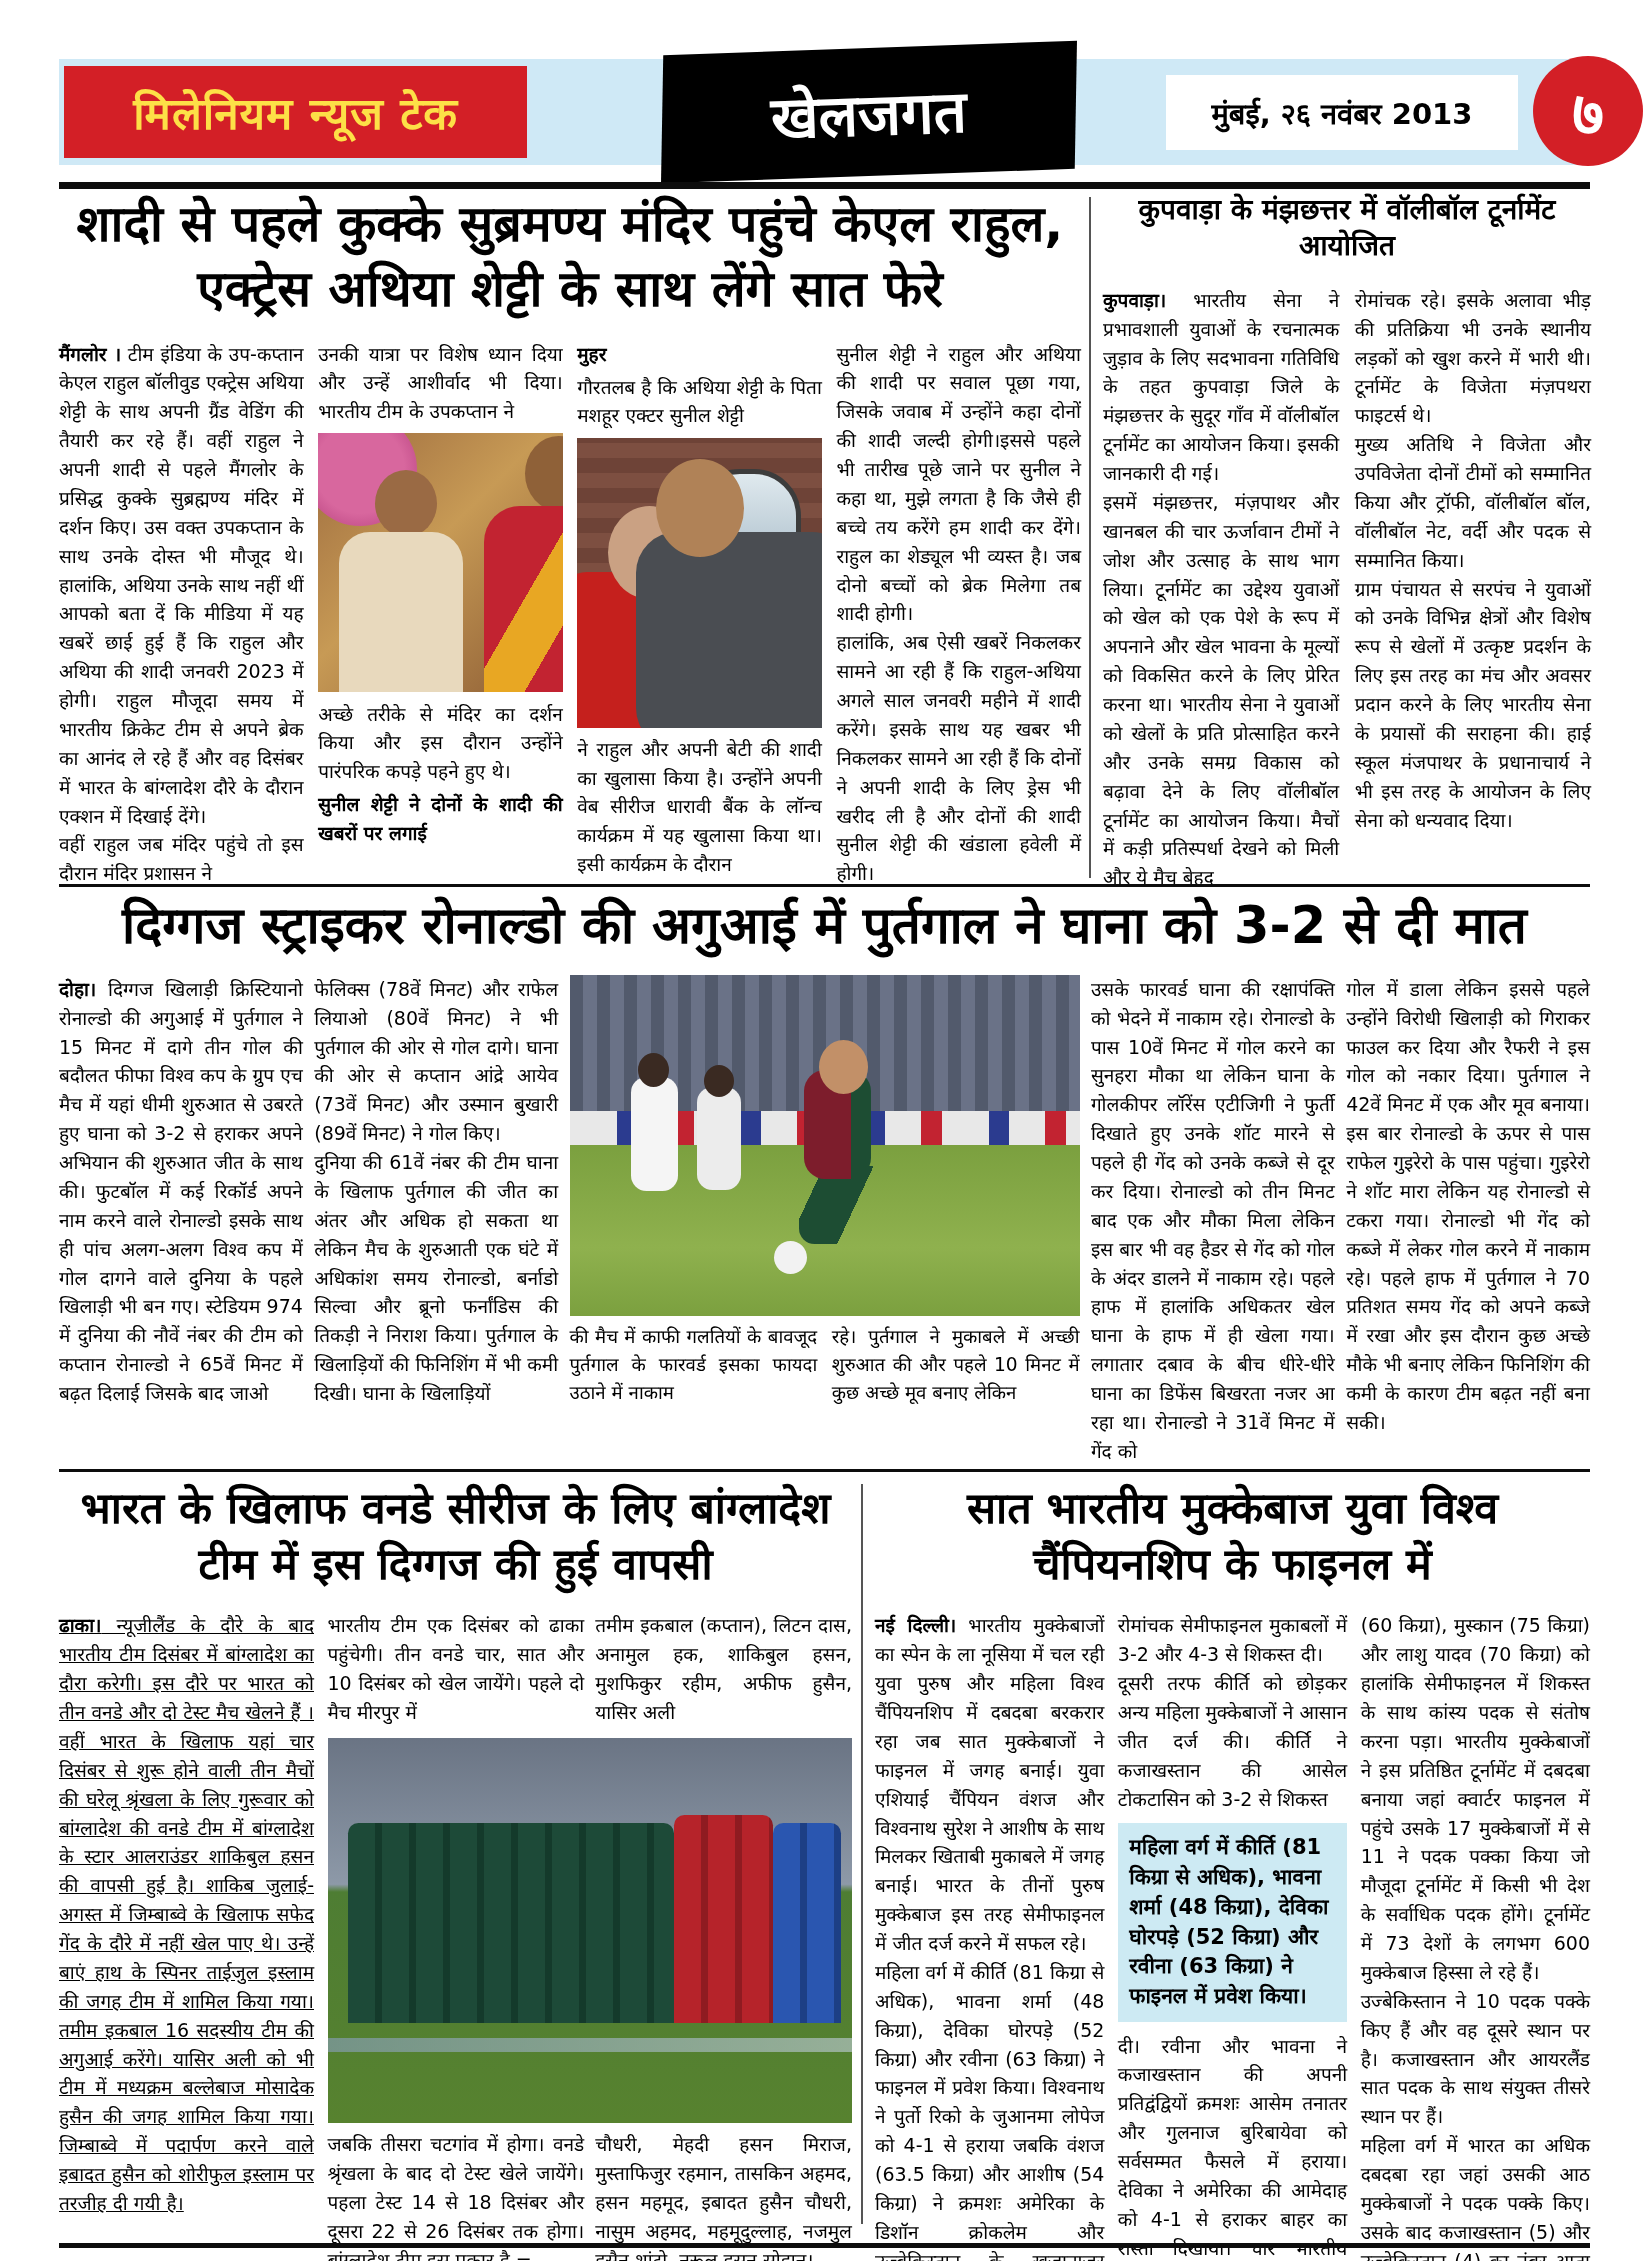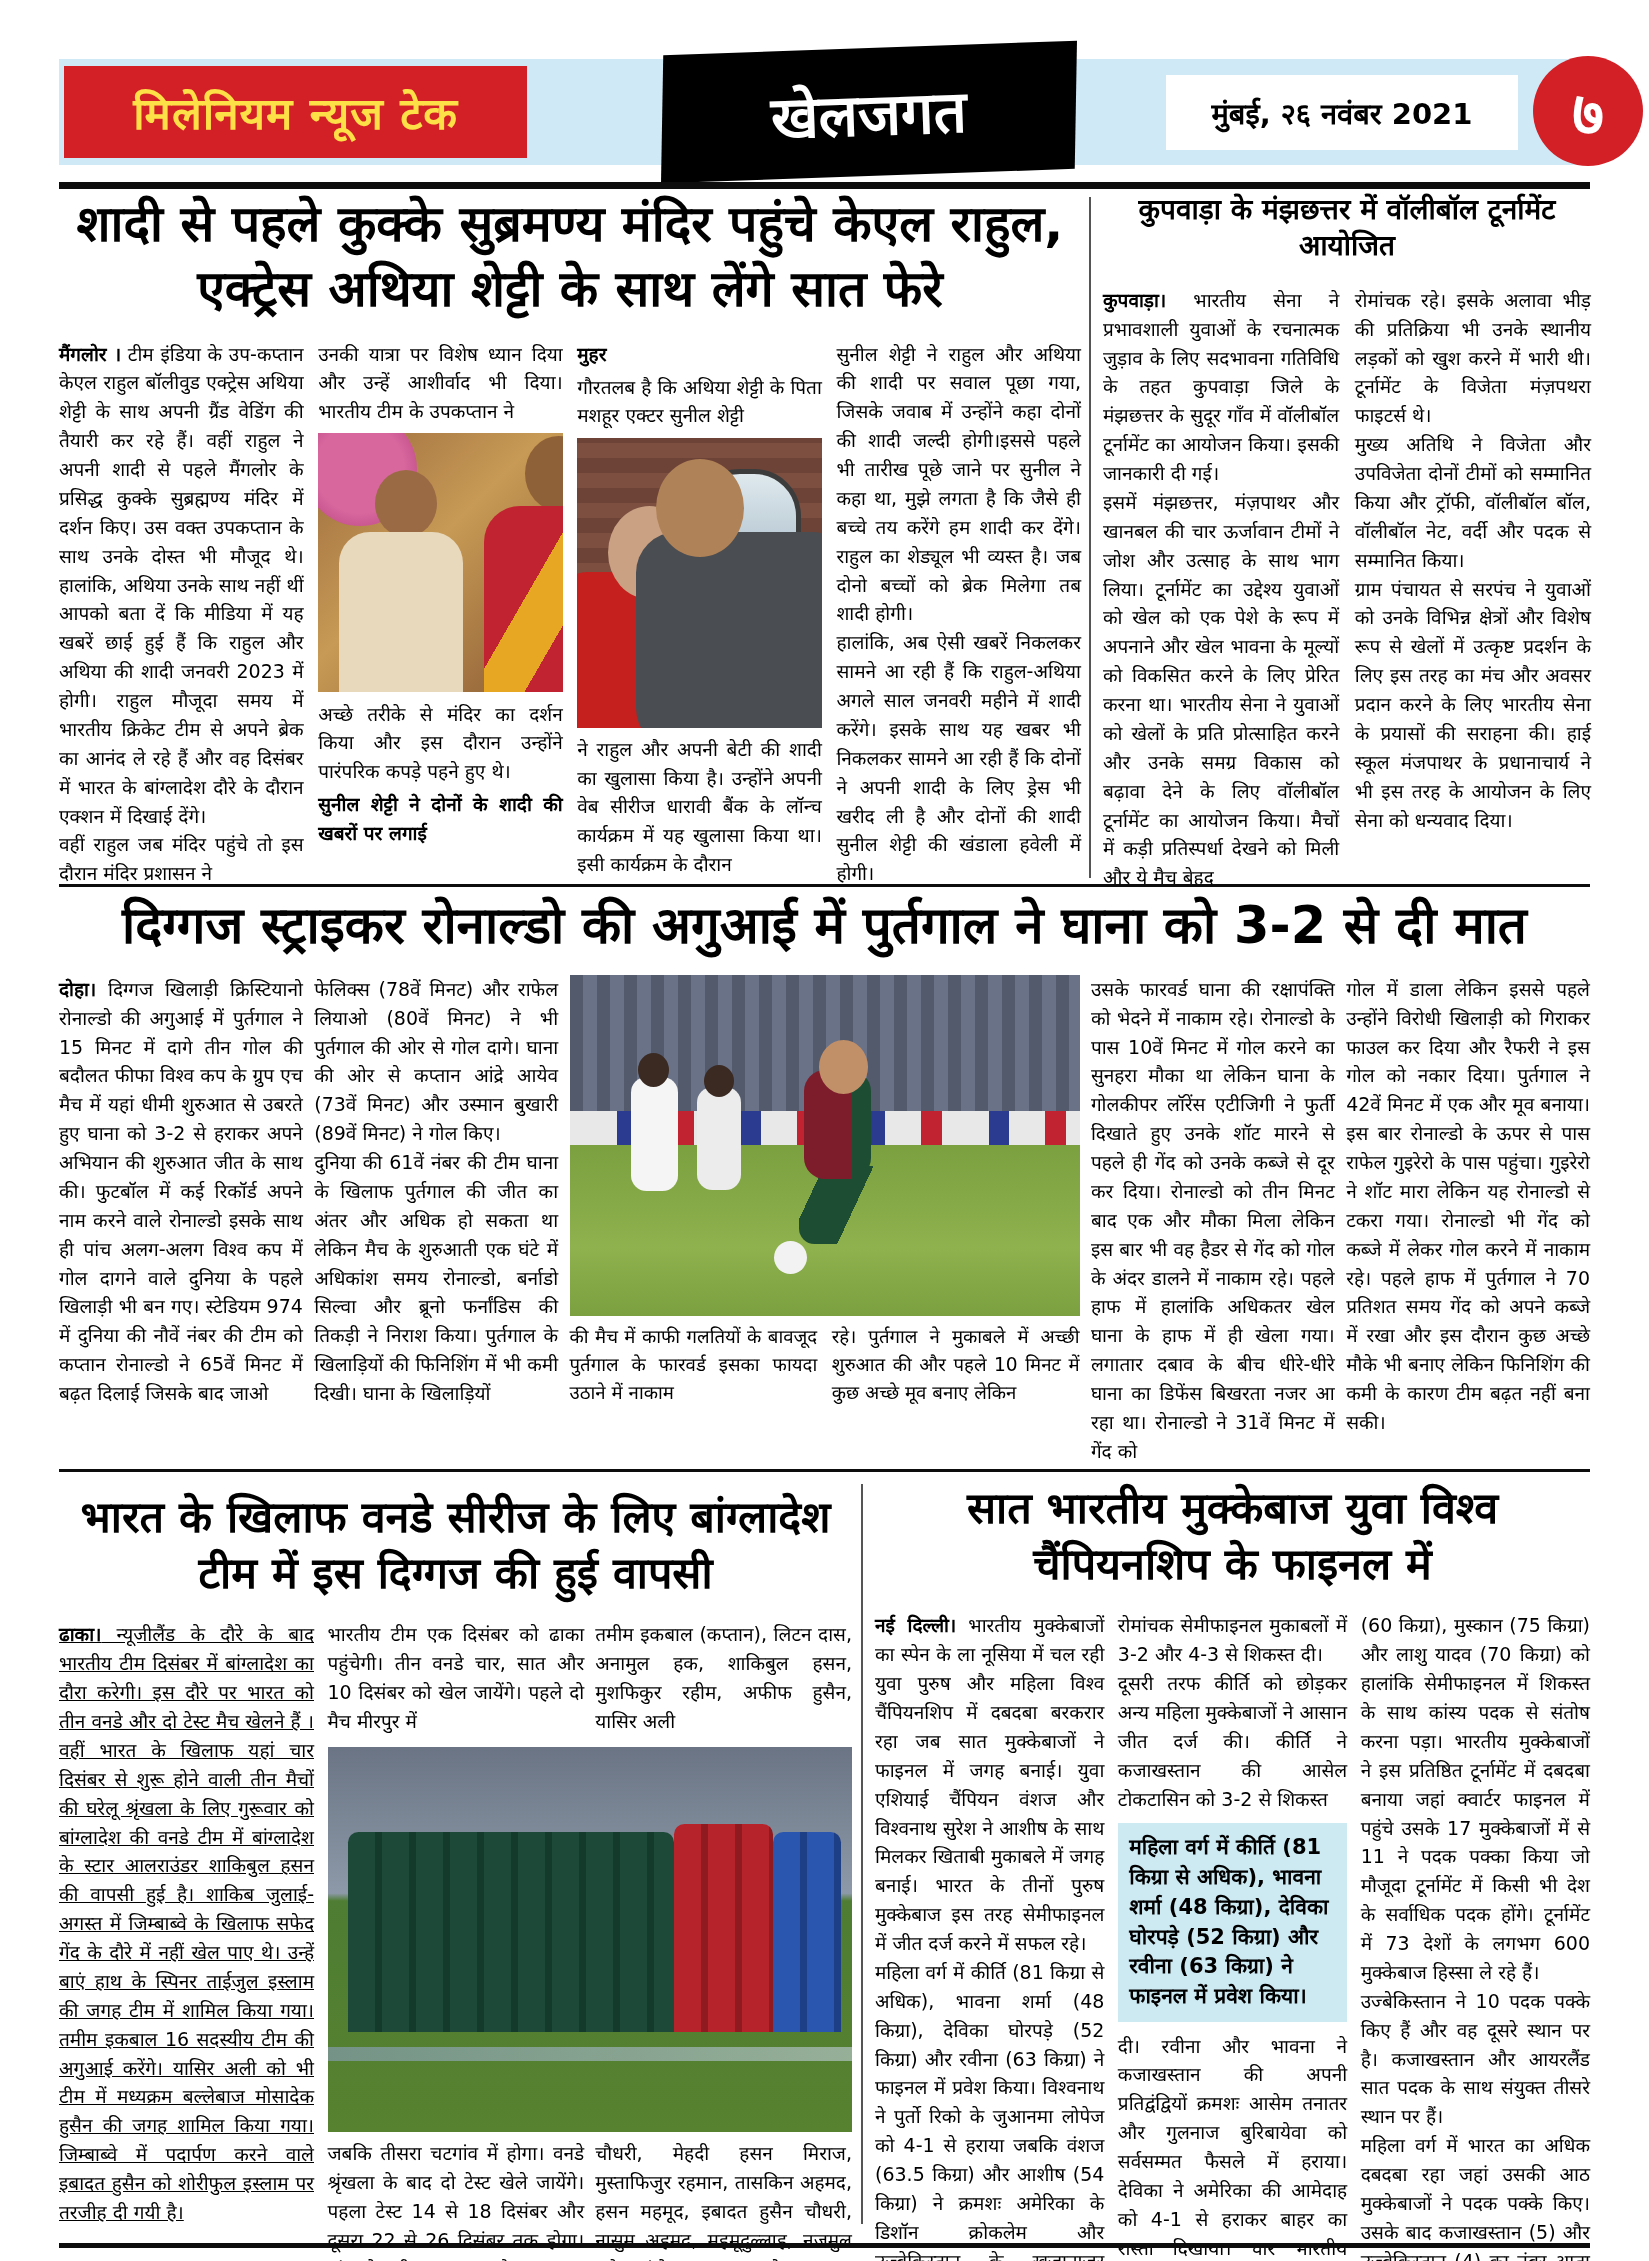--- a/index.html
+++ b/index.html
@@ -80,21 +80,21 @@
   .cr-crease{position:absolute;left:0;top:78%;width:100%;height:13.5px;background:linear-gradient(90deg,#8aa0c0,#c2cfdd);opacity:.6;}
   
   .sec2{position:absolute;left:59px;top:893px;width:1531px;height:572px;}
   .sec2 .headline{font-size:51px;white-space:nowrap;}
   .sec2 .cols{gap:11.4px;margin-top:15.5px;align-items:flex-start;}
   .sec2 .mid{width:510px;flex:none;display:flex;flex-direction:column;}
   .sec2 .mid .photo{margin-top:0;}
   .cap-row{display:flex;gap:14.5px;}
   .cap-row .body{font-size:18.6px;}
   
-  .sec3-left{position:absolute;left:59px;top:1481px;width:793px;height:760px;margin-top:9px;}
+  .sec3-left{position:absolute;left:59px;top:1481px;width:793px;height:760px;}
   .sec3-left .headline{font-size:43px;}
   .sec3-left .cols{gap:13.5px;margin-top:18.6px;align-items:flex-start;}
   .sec3-left .colnarrow{width:255px;flex:none;text-decoration:underline;}
   .sec3-left .sub{flex:1;display:flex;flex-direction:column;}
   .row2{display:flex;gap:11px;}
   .sec3-right{position:absolute;left:875px;top:1481px;width:715px;height:760px;}
   .sec3-right .headline{font-size:43px;}
   .sec3-right .cols{gap:13.5px;margin-top:18.6px;align-items:flex-start;}
   .highlight{background:#cdeaf3;padding:10.3px 11.4px;font-size:21px;line-height:1.42;font-weight:bold;
         text-align:left;margin:9.3px 0;white-space:pre-line;}
@@ -105,21 +105,21 @@
 <div class="page">
 
   <div class="header-band">
     <div class="masthead-box">
       <span class="masthead-title">मिलेनियम न्यूज टेक</span>
     </div>
     <div class="section-box">
       <span class="section-title">खेलजगत</span>
     </div>
     <div class="date-box">
-      <span class="date-text">मुंबई, २६ नवंबर 2021</span>
+      <span class="date-text">मुंबई, २६ नवंबर 2013</span>
     </div>
     <div class="page-badge">
       <span class="page-number">७</span>
     </div>
   </div>
   <div class="hrule" style="left:59px;top:182px;width:1531px;height:7.2px;"></div>
 
   <div class="sec1-left">
     <h1 class="headline">शादी से पहले कुक्के सुब्रमण्य मंदिर पहुंचे केएल राहुल, एक्ट्रेस अथिया शेट्टी के साथ लेंगे सात फेरे</h1>
     <div class="cols">

